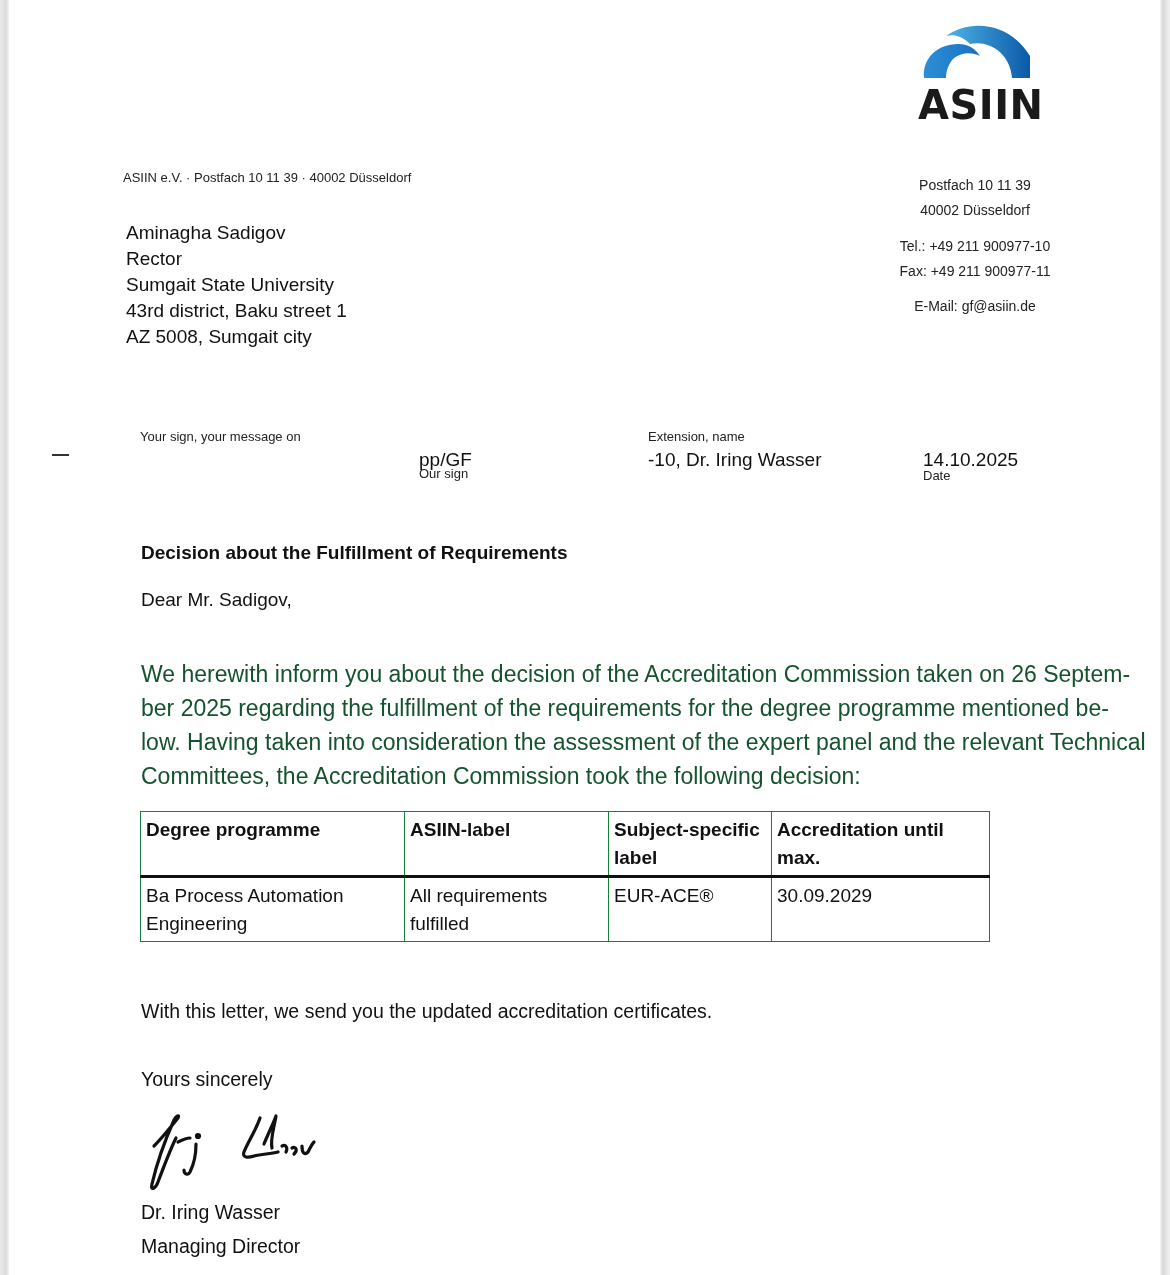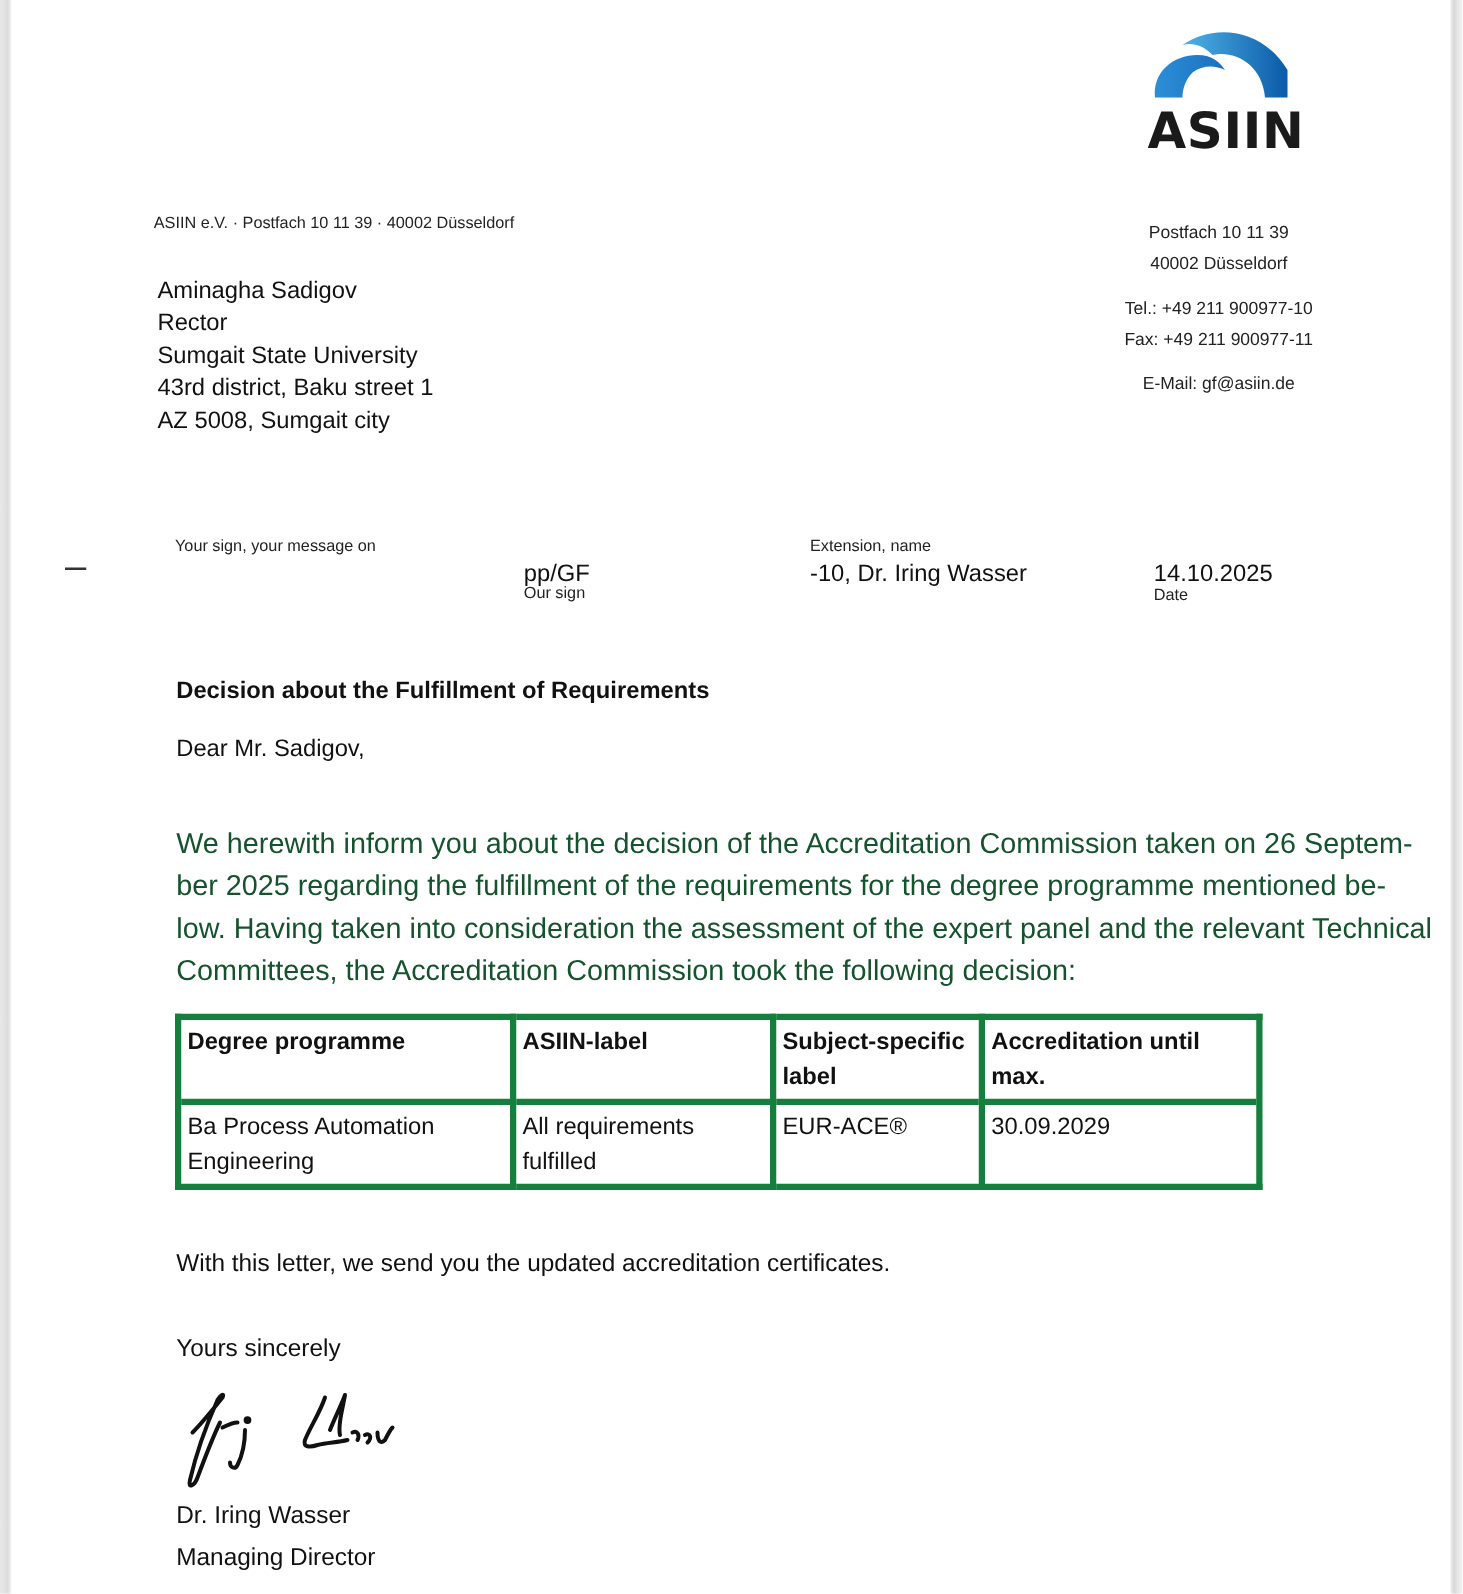--- a/index.html
+++ b/index.html
@@ -38,21 +38,21 @@
     .body-para {
       position: absolute; left: 141px; top: 657px; width: 950px;
       font-size: 23px; line-height: 34px; color: #14532d;
     }
     .body-para div { white-space: nowrap; }
     table.decision {
       position: absolute; left: 140px; top: 811px;
       border-collapse: collapse; font-size: 19px; color: #111;
     }
     table.decision th, table.decision td {
-      border: 5px solid #15803d; vertical-align: top; text-align: left;
+      border: 1px solid #15803d; vertical-align: top; text-align: left;
       padding: 4px 5px 3px 5px; line-height: 28px;
     }
     table.decision th { font-weight: bold; }
     table.decision thead tr th { border-bottom: 3px solid #111; }
     .c1 { width: 253px; } .c2 { width: 193px; } .c3 { width: 152px; } .c4 { width: 207px; }
     .closing-text { left: 141px; top: 1000px; font-size: 19.5px; }
     .regards { left: 141px; top: 1068px; font-size: 19.5px; }
     .signature { position: absolute; left: 140px; top: 1098px; width: 200px; height: 100px; }
     .signer { left: 141px; top: 1201px; font-size: 19.5px; }
     .signer-title { left: 141px; top: 1235px; font-size: 19.5px; }

